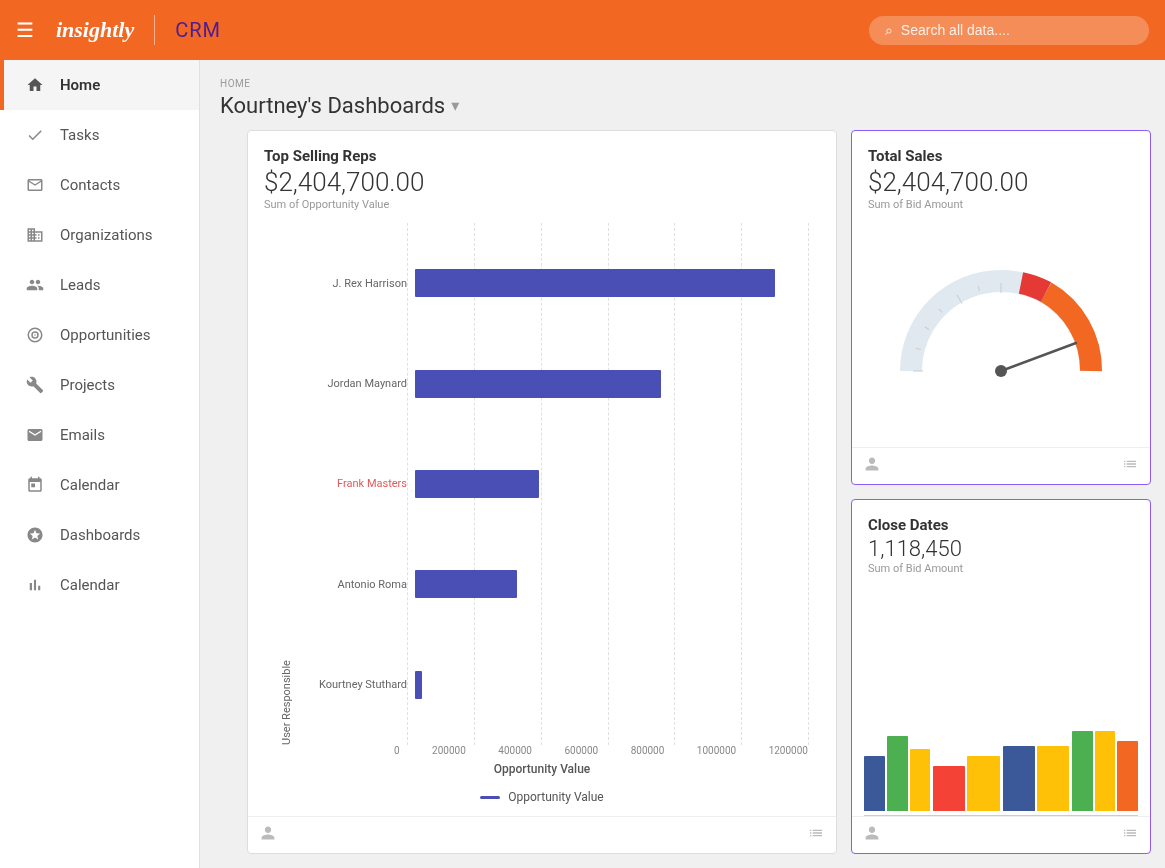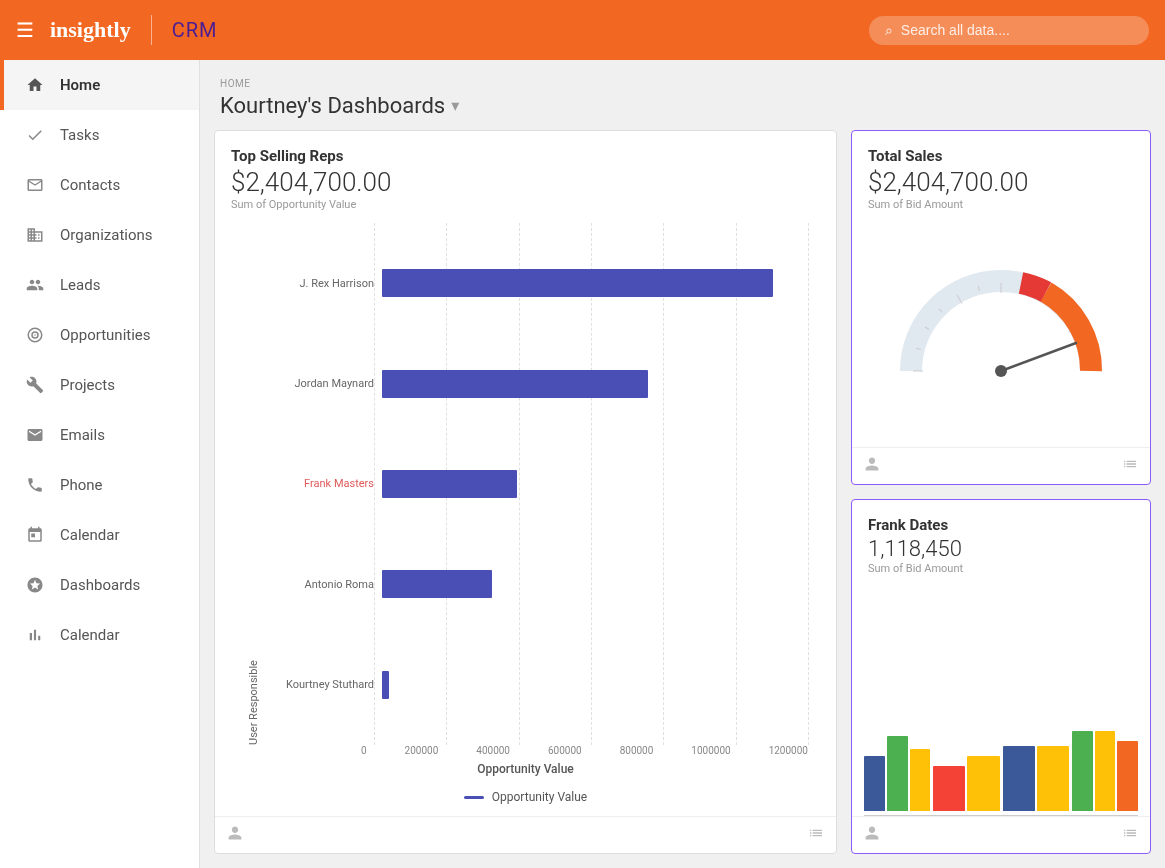--- a/index.html
+++ b/index.html
@@ -18,21 +18,23 @@
     .header-menu-icon {
       color: white;
       font-size: 20px;
       cursor: pointer;
       margin-right: 4px;
     }
     .header-logo {
       font-family: Georgia, serif;
       color: white;
       font-size: 22px;
+      font-style: italic;
       font-weight: bold;
+      margin-left: 6px;
     }
     .header-divider {
       width: 1px;
       height: 30px;
       background: rgba(255,255,255,0.5);
       margin: 0 8px;
     }
     .header-app-name {
       color: #4c1d95;
       font-size: 20px;
@@ -140,20 +142,21 @@
       cursor: pointer;
     }
 
     
     .dashboard-panels {
       flex: 1;
       display: flex;
       gap: 14px;
       padding: 0 14px 14px 14px;
       overflow: hidden;
+      margin-left: 33px;
     }
     .panel-left {
       flex: 1;
       background: white;
       border: 1px solid #ddd;
       border-radius: 4px;
       display: flex;
       flex-direction: column;
       overflow: hidden;
     }
@@ -436,28 +439,20 @@
       </span>
       <span>Projects</span>
     </div>
     <div class="sidebar-item">
       <span class="sidebar-icon">
         <svg width="18" height="18" viewBox="0 0 24 24" fill="currentColor">
             <path d="M20 4H4c-1.1 0-2 .9-2 2v12c0 1.1.9 2 2 2h16c1.1 0 2-.9 2-2V6c0-1.1-.9-2-2-2zm0 4l-8 5-8-5V6l8 5 8-5v2z"></path>
           </svg>
       </span>
       <span>Emails</span>
-    </div>
-    <div class="sidebar-item">
-      <span class="sidebar-icon">
-        <svg width="18" height="18" viewBox="0 0 24 24" fill="currentColor">
-            <path d="M6.62 10.79c1.44 2.83 3.76 5.14 6.59 6.59l2.2-2.2c.27-.27.67-.36 1.02-.24 1.12.37 2.33.57 3.57.57.55 0 1 .45 1 1V20c0 .55-.45 1-1 1-9.39 0-17-7.61-17-17 0-.55.45-1 1-1h3.5c.55 0 1 .45 1 1 0 1.25.2 2.45.57 3.57.11.35.03.74-.25 1.02l-2.2 2.2z"></path>
-          </svg>
-      </span>
-      <span>Phone</span>
     </div>
     <div class="sidebar-item">
       <span class="sidebar-icon">
         <svg width="18" height="18" viewBox="0 0 24 24" fill="currentColor">
             <path d="M19 3h-1V1h-2v2H8V1H6v2H5c-1.11 0-1.99.9-1.99 2L3 19c0 1.1.89 2 2 2h14c1.1 0 2-.9 2-2V5c0-1.1-.9-2-2-2zm0 16H5V8h14v11zM7 10h5v5H7z"></path>
           </svg>
       </span>
       <span>Calendar</span>
     </div>
     <div class="sidebar-item">
@@ -620,21 +615,21 @@
             <span class="panel-footer-icon">
               <svg width="16" height="16" viewBox="0 0 24 24" fill="#bbb">
                   <path d="M3 13h2v-2H3v2zm0 4h2v-2H3v2zm0-8h2V7H3v2zm4 4h14v-2H7v2zm0 4h14v-2H7v2zM7 7v2h14V7H7z"></path>
                 </svg>
             </span>
           </div>
         </div>
 
         <div class="panel-right-bottom">
           <div class="panel-header">
-            <div class="panel-title">Frank Dates</div>
+            <div class="panel-title">Close Dates</div>
             <div class="panel-value" style="font-size:22px;">1,118,450</div>
             <div class="panel-subtitle">Sum of Bid Amount</div>
           </div>
           <div class="close-dates-chart">
 
             <div class="cd-bar-group">
               <div class="cd-bar" style="height:55px; background:#3b5998;"></div>
               <div class="cd-bar" style="height:75px; background:#4caf50;"></div>
               <div class="cd-bar" style="height:62px; background:#ffc107;"></div>
             </div>

